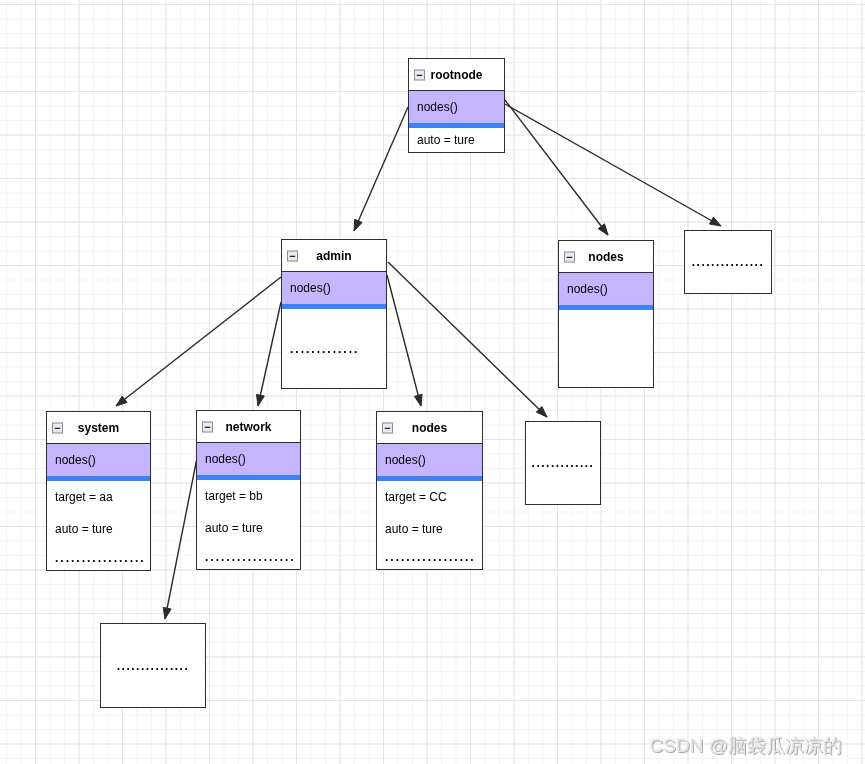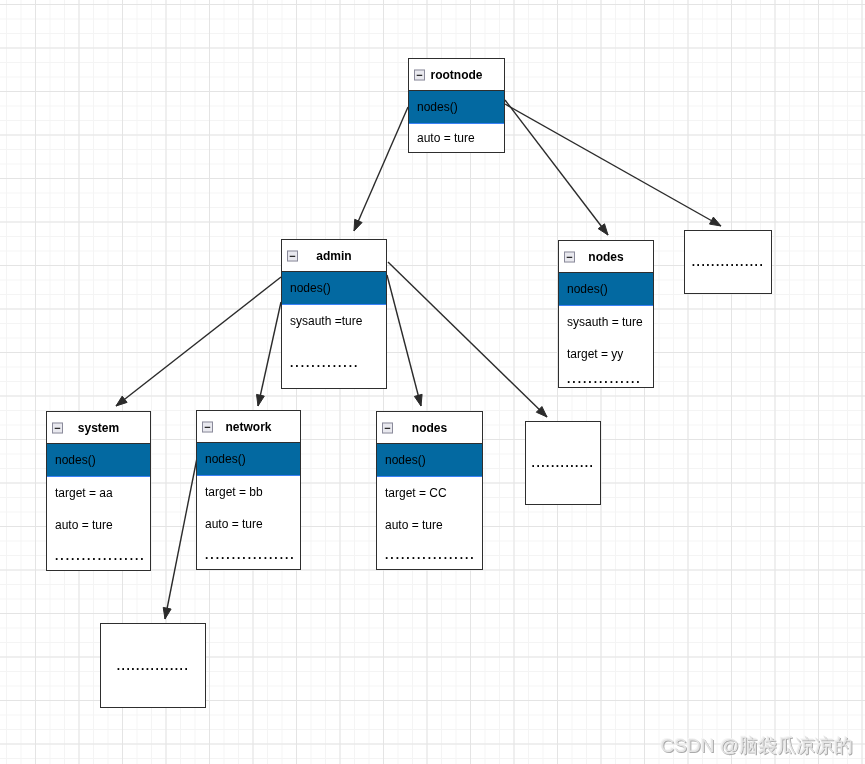--- a/index.html
+++ b/index.html
@@ -36,31 +36,31 @@
   }
   .collapse-icon{
     position:absolute;left:5px;top:50%;transform:translateY(-50%);
     width:11px;height:11px;box-sizing:border-box;
     border:1px solid #8a8a9a;background:#e9e9ef;
     font-size:11px;line-height:8px;text-align:center;color:#222;
     font-weight:bold;cursor:pointer;
   }
   .method-row{
     flex:none;height:32px;display:flex;align-items:center;
-    padding-left:8px;background:#0369a1;border-bottom:1px solid #3b82f6;
+    padding-left:8px;background:#c4b5fd;border-bottom:5px solid #3b82f6;
   }
   .attrs{flex:1;display:flex;flex-direction:column;background:#ffffff;}
   .attr{flex:none;height:32px;display:flex;align-items:center;padding-left:8px;text-align:right;}
   .dots-row{flex:1;display:flex;align-items:center;padding-left:8px;
     letter-spacing:2px;font-weight:bold;line-height:6px;}
   .empty-node{align-items:center;justify-content:center;}
   .empty-node .dots-row{flex:none;padding:0;letter-spacing:1.5px;}
 
   .watermark{
-    position:absolute;right:12px;bottom:5px;z-index:3;
+    position:absolute;right:23px;bottom:5px;z-index:3;
     font-size:19px;color:#e3e3e3;
     text-shadow:1px 1px 0 #ababab, -1px -1px 0 #f5f5f5;
     white-space:nowrap;
   }
 </style>
 </head>
 <body>
 
 <div class="canvas">
 
@@ -110,36 +110,30 @@
     </div>
   </div>
 
   <div class="node" style="left:281px;top:239px;width:106px;height:150px;">
     <div class="title-row">
       <span class="collapse-icon">−</span>
       <span>admin</span>
     </div>
     <div class="method-row">nodes()</div>
     <div class="attrs">
-      <div class="attr">sysauth =ture</div>
       <div class="dots-row">.............</div>
     </div>
   </div>
 
   <div class="node" style="left:558px;top:240px;width:96px;height:148px;">
     <div class="title-row">
       <span class="collapse-icon">−</span>
       <span>nodes</span>
     </div>
     <div class="method-row">nodes()</div>
-    <div class="attrs">
-      <div class="attr">sysauth = ture</div>
-      <div class="attr">target = yy</div>
-      <div class="dots-row">..............</div>
-    </div>
   </div>
 
   <div class="node empty-node" style="left:684px;top:230px;width:88px;height:64px;">
     <div class="dots-row">...............</div>
   </div>
 
   <div class="node" style="left:46px;top:411px;width:105px;height:160px;">
     <div class="title-row">
       <span class="collapse-icon">−</span>
       <span>system</span>

